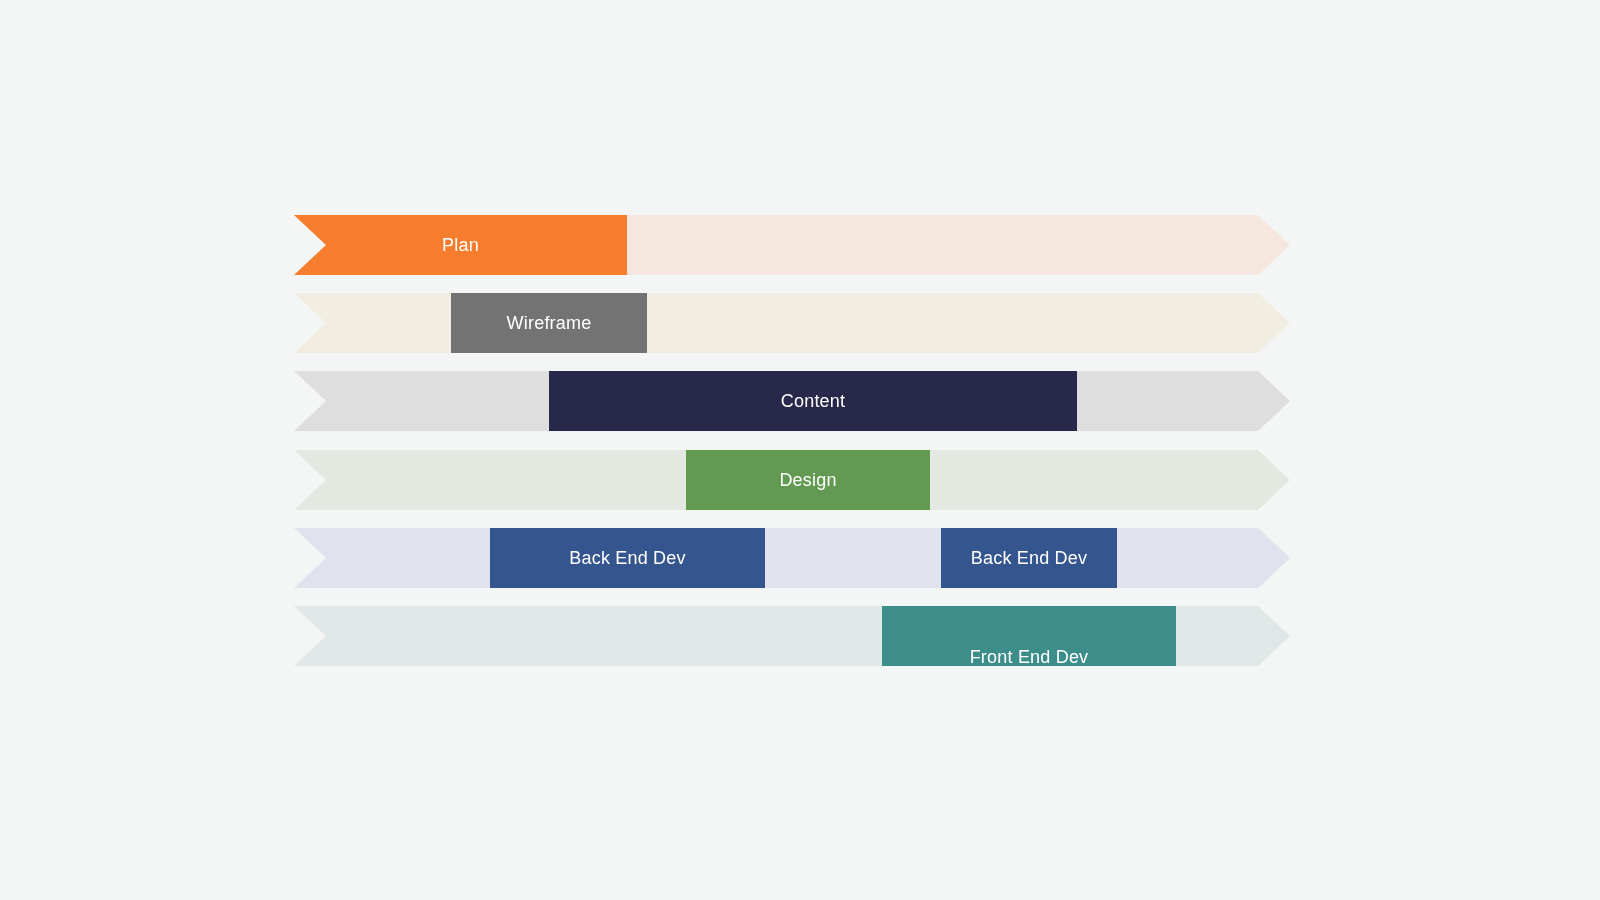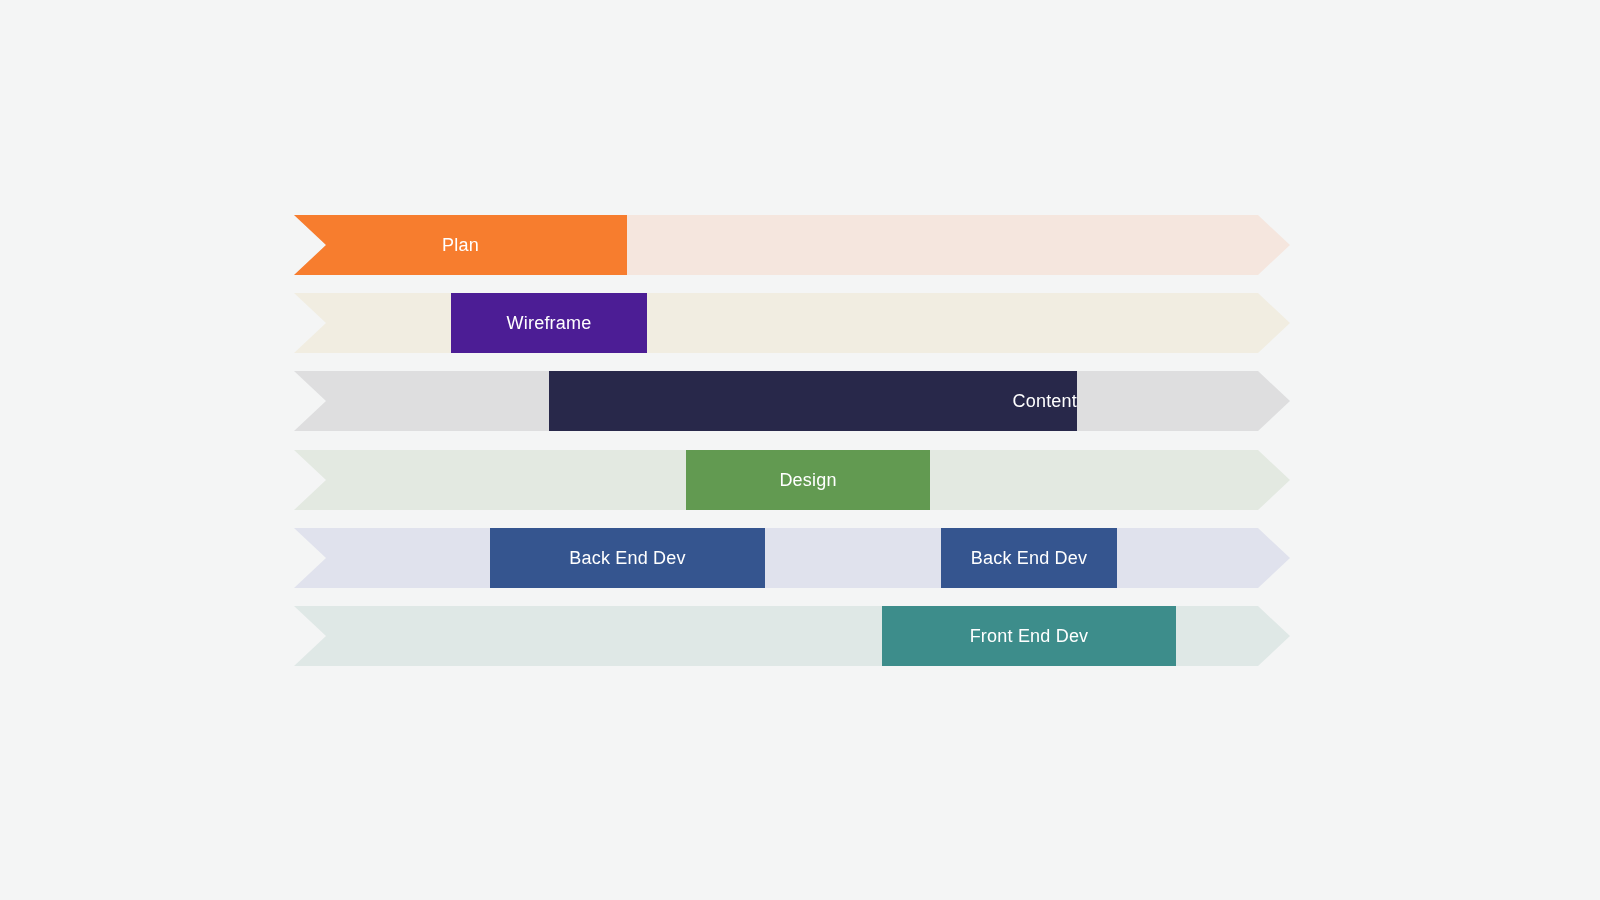--- a/index.html
+++ b/index.html
@@ -95,29 +95,29 @@
       <div class="row-track" style="background: rgb(245, 230, 222);"></div>
       <div class="row-segments">
         <div class="segment" style="left: 0px; width: 333px; height: 60px; background: rgb(247, 125, 46);">
           <span class="segment-label">Plan</span>
         </div>
       </div>
     </div>
     <div class="gantt-row" style="top: 293px; height: 60px;">
       <div class="row-track" style="background: rgb(241, 237, 225);"></div>
       <div class="row-segments">
-        <div class="segment" style="left: 157px; width: 196px; height: 60px; background: #4c1d95;">
+        <div class="segment" style="left: 157px; width: 196px; height: 60px; background: #737373;">
           <span class="segment-label">Wireframe</span>
         </div>
       </div>
     </div>
     <div class="gantt-row" style="top: 371px; height: 60px;">
       <div class="row-track" style="background: rgb(222, 222, 223);"></div>
       <div class="row-segments">
-        <div class="segment" style="left: 255px; width: 528px; height: 60px; background: rgb(40, 40, 74); justify-content: flex-end;">
+        <div class="segment" style="left: 255px; width: 528px; height: 60px; background: rgb(40, 40, 74);">
           <span class="segment-label">Content</span>
         </div>
       </div>
     </div>
     <div class="gantt-row" style="top: 450px; height: 60px;">
       <div class="row-track" style="background: rgb(227, 233, 225);"></div>
       <div class="row-segments">
         <div class="segment" style="left: 392px; width: 244px; height: 60px; background: rgb(98, 154, 81);">
           <span class="segment-label">Design</span>
         </div>
@@ -130,18 +130,18 @@
           <span class="segment-label">Back End Dev</span>
         </div>
         <div class="segment" style="left: 647px; width: 176px; height: 60px; background: rgb(53, 85, 143);">
           <span class="segment-label">Back End Dev</span>
         </div>
       </div>
     </div>
     <div class="gantt-row" style="top: 606px; height: 60px;">
       <div class="row-track" style="background: rgb(223, 232, 230);"></div>
       <div class="row-segments">
-        <div class="segment" style="left: 588px; width: 294px; height: 60px; background: rgb(61, 141, 139);">
+        <div class="segment" style="left: 588px; width: 294px; height: 60px; background: rgb(61, 141, 139); align-items: flex-end;">
           <span class="segment-label">Front End Dev</span>
         </div>
       </div>
     </div>
   </div>
 
 </body></html>

